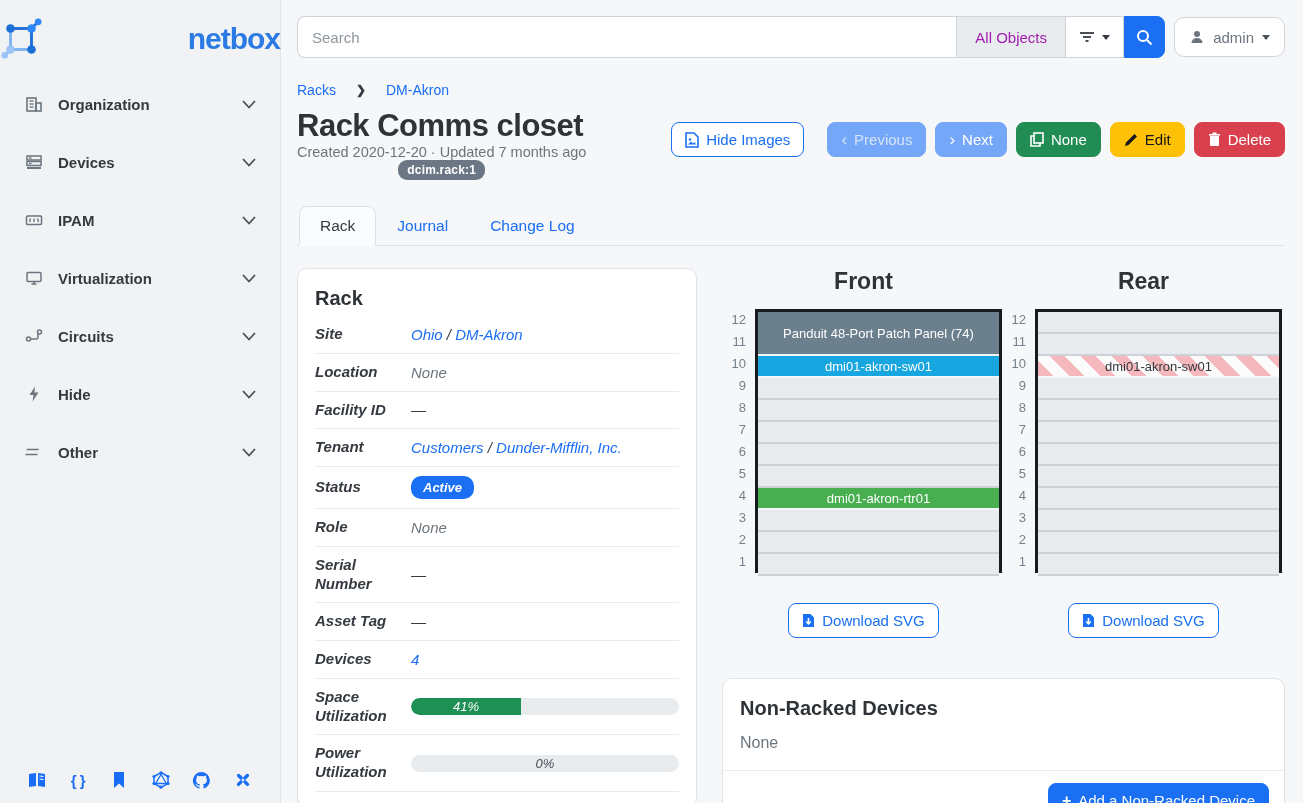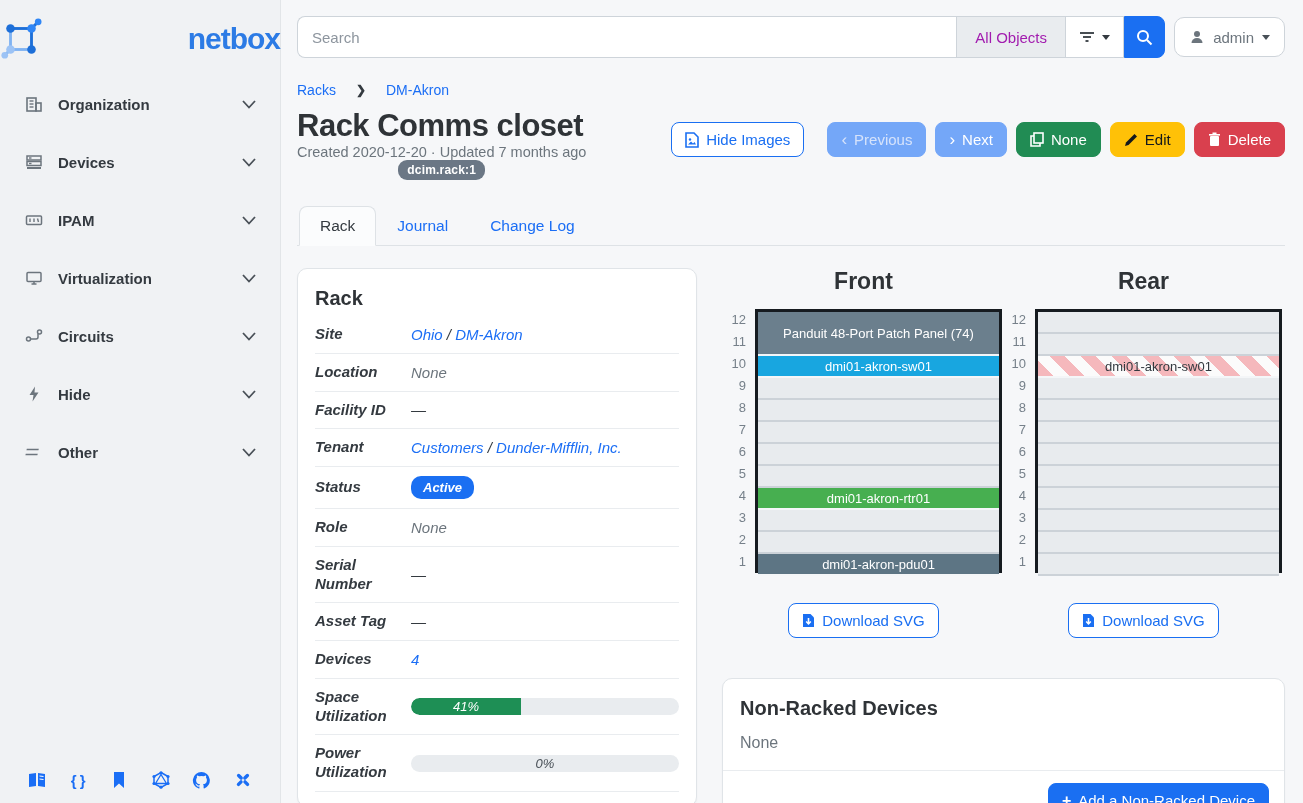--- a/index.html
+++ b/index.html
@@ -508,21 +508,20 @@
                 <div class="unit-row"></div>
                 <div class="unit-row"></div>
                 <div class="unit-row"></div>
                 <div class="unit-row"></div>
                 <div class="unit-row"></div>
                 <div class="unit-row"></div>
                 <div class="unit-row"></div>
                 <div class="rack-device" style="top: 0px; height: 44px; background: rgb(107, 127, 141); color: rgb(255, 255, 255);">Panduit 48-Port Patch Panel (74)</div>
                 <div class="rack-device" style="top: 44px; height: 22px; background: rgb(24, 166, 224); color: rgb(255, 255, 255);">dmi01-akron-sw01</div>
                 <div class="rack-device" style="top: 176px; height: 22px; background: rgb(71, 175, 80); color: rgb(255, 255, 255);">dmi01-akron-rtr01</div>
-                <div class="rack-device" style="top: 242px; height: 22px; background: rgb(93, 117, 132); color: rgb(255, 255, 255);">dmi01-akron-pdu01</div>
               </div>
           </div>
           <button class="btn btn-outline-primary dl-btn" style="margin-right:auto;margin-left:auto;">
             <span>
                 <svg width="13" height="15" viewBox="0 0 13 15">
                   <path d="M1,1 L8.5,1 L12,4.5 L12,14 L1,14 Z" fill="#1a6ff2"></path>
                   <line x1="6.5" y1="5" x2="6.5" y2="10.5" stroke="#fff" stroke-width="1.6"></line>
                   <polyline points="4.2,8.5 6.5,10.8 8.8,8.5" fill="none" stroke="#fff" stroke-width="1.6"></polyline>
                 </svg>
               </span>

